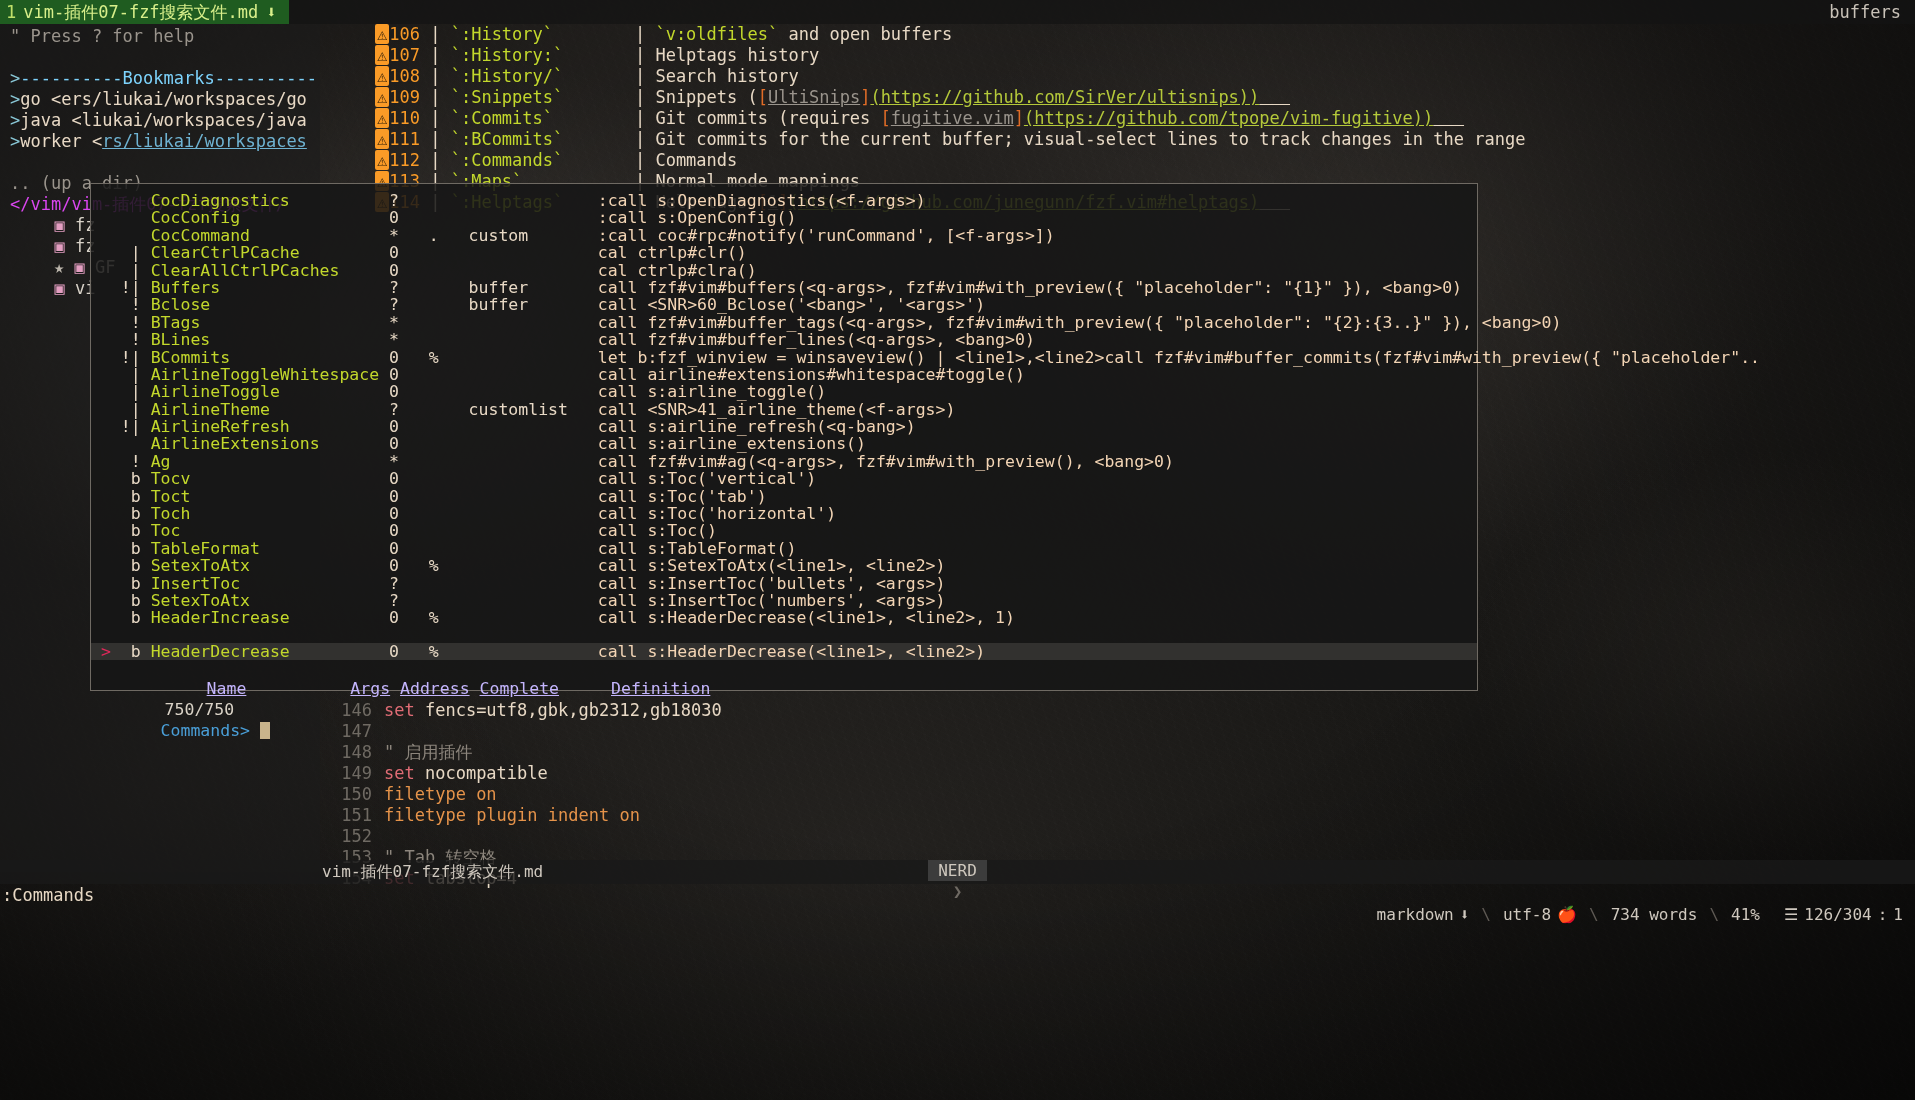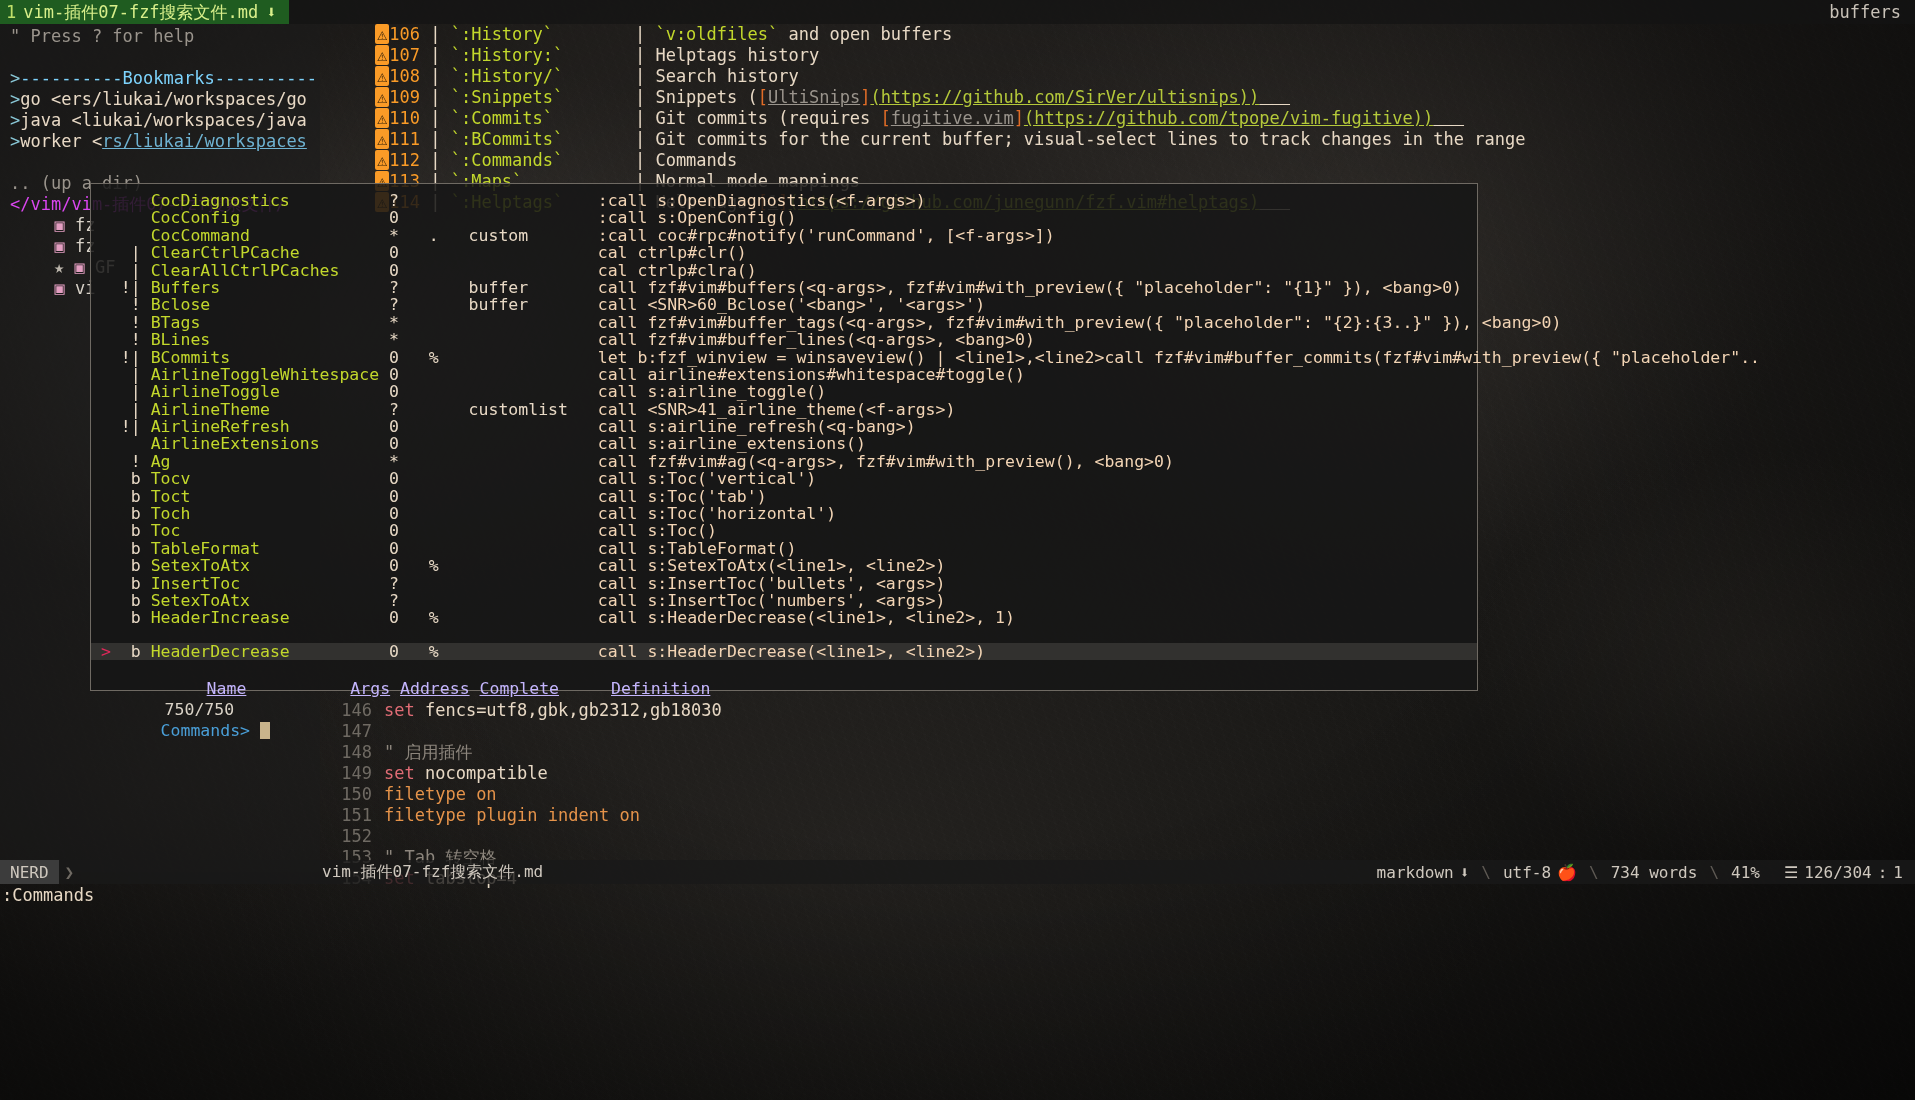--- a/index.html
+++ b/index.html
@@ -88,21 +88,21 @@
   .editor{position:absolute;left:322px;top:700px;right:0;height:160px;}
   .ed-line{height:21px;line-height:21px;white-space:pre;padding-left:6px;}
   .ed-gutter{display:inline-block;width:44px;text-align:right;color:#6f6a63;margin-right:12px;}
   .ed-kw{color:#e06c75;}
   .ed-kw2{color:#e5934a;}
   .ed-txt{color:#e8d9c5;}
   .ed-cmt{color:#8c857c;}
 
   
   .statusline{position:absolute;left:0;top:860px;width:1915px;height:24px;
-    display:flex;align-items:center;background:rgba(25,25,25,.80);font-size:16px;}
+    display:flex;align-items:center;background:rgba(25,25,25,.80);font-size:16px;flex-direction:column;}
   .sl-nerd{background:#3c3c3c;color:#cfc8be;height:24px;display:flex;align-items:center;padding:0 10px;}
   .sl-arrow{color:#6f6a63;padding:0 6px;}
   .sl-right{margin-left:auto;display:flex;align-items:center;height:24px;}
   .sl-seg{padding:0 12px;color:#cfc8be;height:24px;display:flex;align-items:center;gap:6px;}
   .sl-sep{color:#5f5a54;}
   .ed-filename{position:absolute;left:322px;top:860px;color:#cfc8be;font-size:16px;line-height:24px;white-space:pre;}
 
   
   .cmdline{position:absolute;left:0;top:884px;width:1915px;height:22px;color:#e8d9c5;
     font-size:17px;line-height:22px;padding-left:2px;white-space:pre;}

